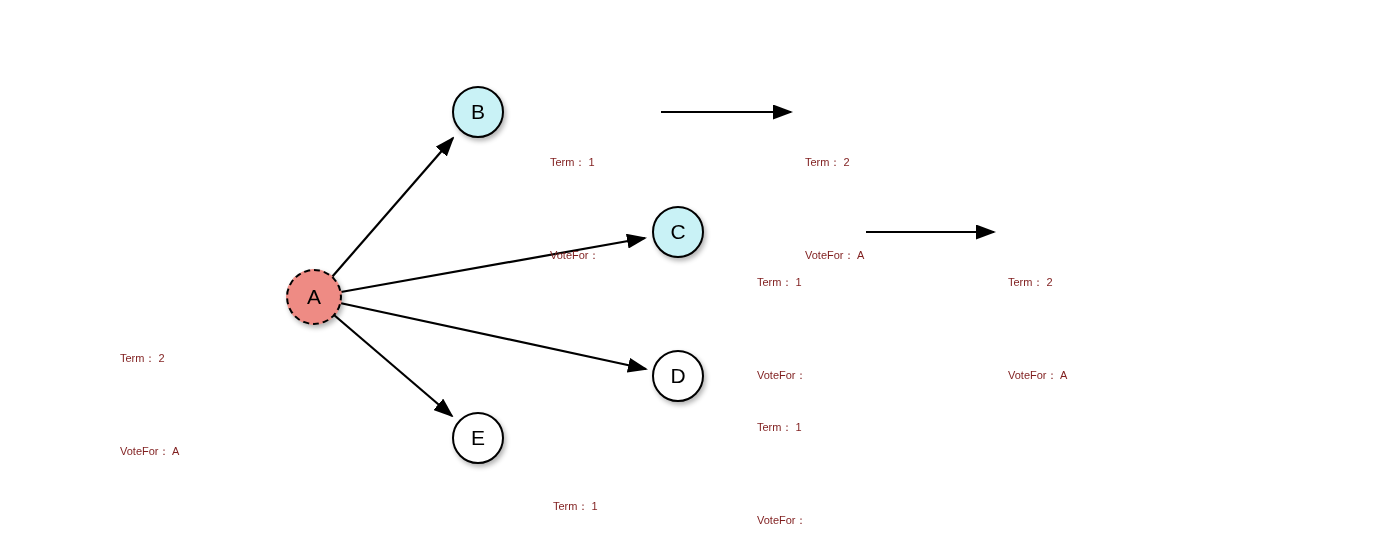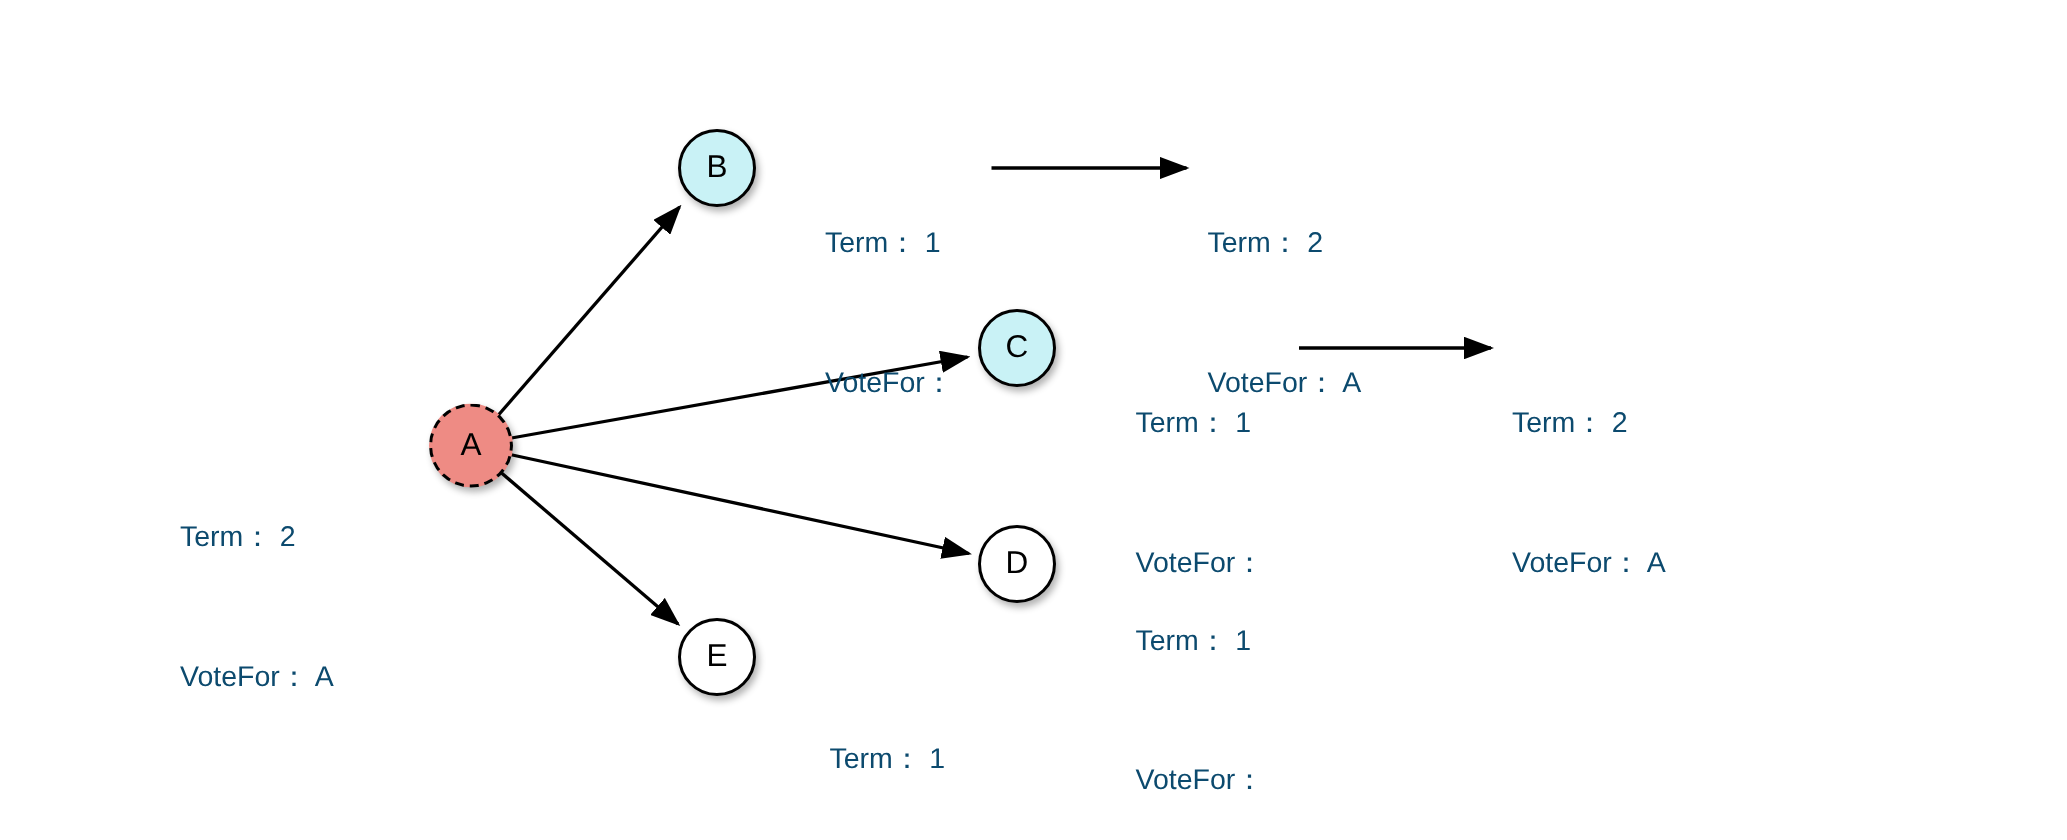--- a/index.html
+++ b/index.html
@@ -36,23 +36,23 @@
     left: 286px; top: 269px;
     background: #ee8b84;
     border-style: dashed;
   }
   .node-b { left: 452px; top: 86px;  background: #c9f2f6; }
   .node-c { left: 652px; top: 206px; background: #c9f2f6; }
   .node-d { left: 652px; top: 350px; background: #ffffff; }
   .node-e { left: 452px; top: 412px; background: #ffffff; }
   .state {
     position: absolute;
-    font-size: 19px;
+    font-size: 11px;
     line-height: 31px;
-    color: #0c4a6e;
+    color: #7f1d1d;
     white-space: pre;
   }
   .state-a { left: 120px;  top: 281px; }
   .state-b-before { left: 550px;  top: 85px; }
   .state-b-after  { left: 805px;  top: 85px; }
   .state-c-before { left: 757px;  top: 205px; }
   .state-c-after  { left: 1008px; top: 205px; }
   .state-d { left: 757px; top: 350px; }
   .state-e { left: 553px; top: 429px; }
 </style>

